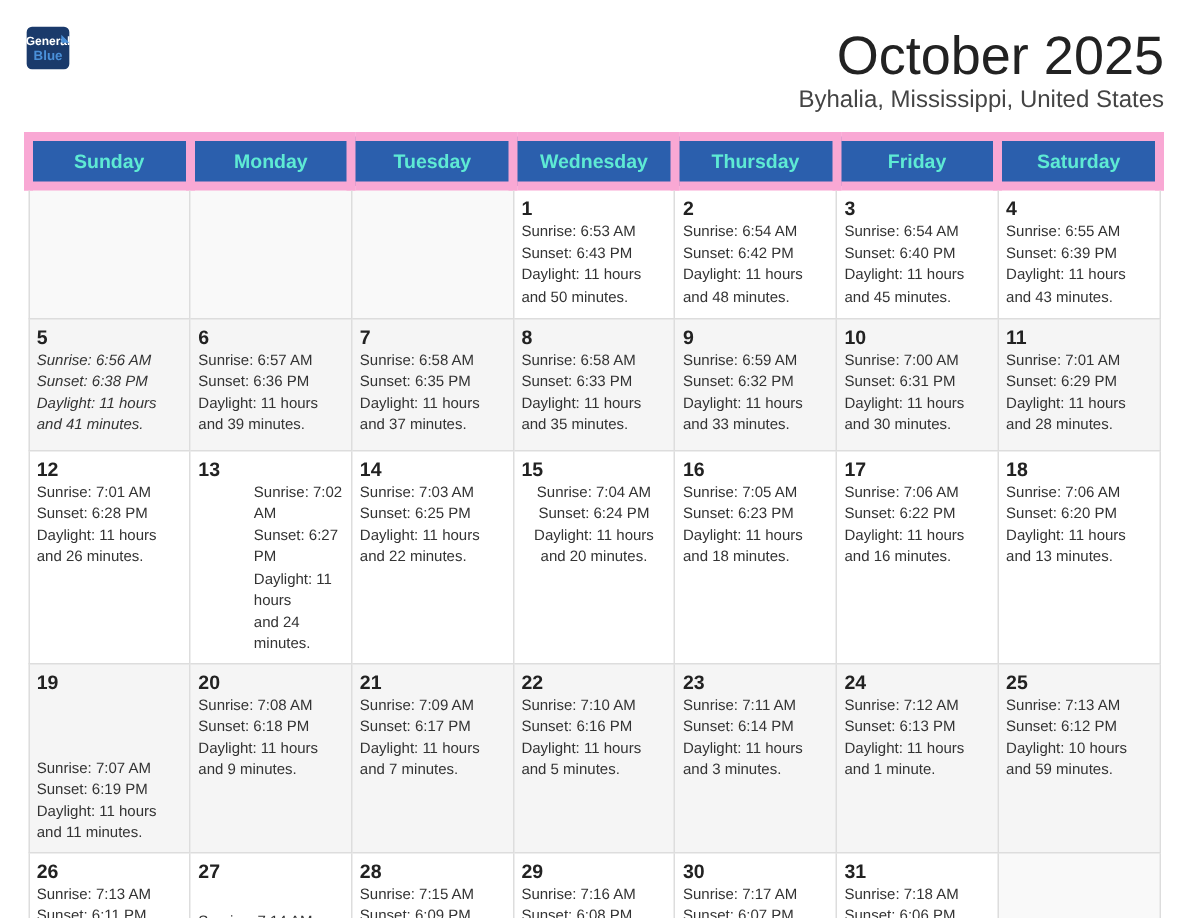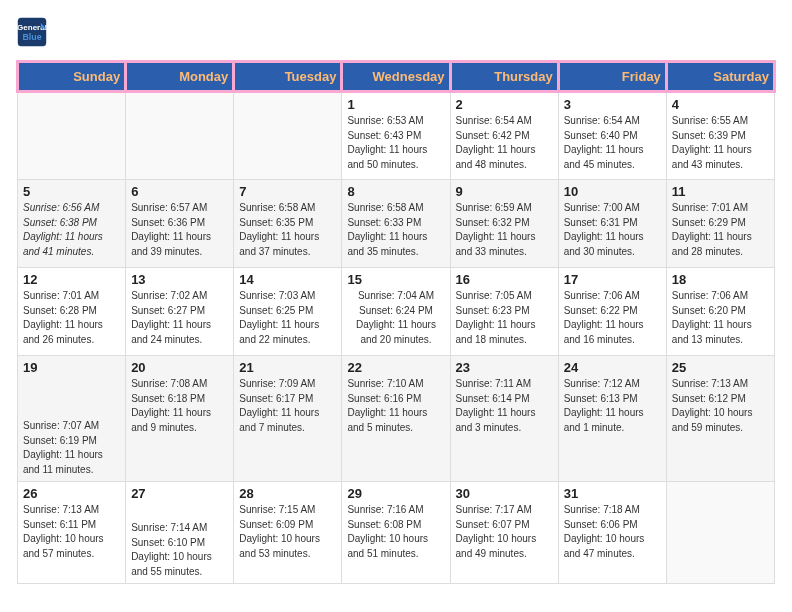--- a/index.html
+++ b/index.html
@@ -37,26 +37,26 @@
       font-size: 16px;
       color: #444;
     }
     .calendar {
       width: 100%;
       border-collapse: collapse;
       border: 1px solid #ccc;
     }
     .calendar th {
       background: #2b5fad;
-      color: #fdba74;
+      color: #5eead4;
       font-size: 13px;
       font-weight: bold;
       padding: 6px 4px;
-      text-align: right;
-      border: 3px solid #f9a8d4;
+      text-align: center;
+      border: 6px solid #f9a8d4;
     }
     .calendar td {
       width: calc(100%/7);
       vertical-align: top;
       padding: 4px 5px;
       border: 1px solid #ddd;
       font-size: 10.5px;
       color: #333;
       height: 88px;
       background: #fff;
@@ -88,20 +88,24 @@
 
 <div class="header">
   <div class="logo">
     <svg class="logo-icon" viewBox="0 0 36 36">
       <rect x="2" y="2" width="32" height="32" rx="4" fill="#1a3a6b"></rect>
       <text x="18" y="16" text-anchor="middle" fill="white" font-size="9" font-family="Arial" font-weight="bold">General</text>
       <text x="18" y="27" text-anchor="middle" fill="#4a90d9" font-size="10" font-family="Arial" font-weight="bold">Blue</text>
       <polygon points="28,8 34,14 28,14" fill="#4a90d9"></polygon>
     </svg>
   </div>
+  <div class="title-block">
+    <div class="month-title">October 2025</div>
+    <div class="location">Byhalia, Mississippi, United States</div>
+  </div>
 </div>
 
 <table class="calendar">
   <thead>
     <tr>
     <th>Sunday</th>
         <th>Monday</th>
         <th>Tuesday</th>
         <th>Wednesday</th>
         <th>Thursday</th>
@@ -197,21 +201,21 @@
       <tr>
         <td>
           <span class="day-number">12</span>
           <div class="day-info" style="white-space: pre-line;">Sunrise: 7:01 AM
 Sunset: 6:28 PM
 Daylight: 11 hours
 and 26 minutes.</div>
         </td>
         <td>
           <span class="day-number">13</span>
-          <div class="day-info" style="white-space: pre-line;">Sunrise: 7:02 AM
+          <div class="day-info" style="white-space: pre-line; margin-left: 37px;">Sunrise: 7:02 AM
 Sunset: 6:27 PM
 Daylight: 11 hours
 and 24 minutes.</div>
         </td>
         <td>
           <span class="day-number">14</span>
           <div class="day-info" style="white-space: pre-line;">Sunrise: 7:03 AM
 Sunset: 6:25 PM
 Daylight: 11 hours
 and 22 minutes.</div>

